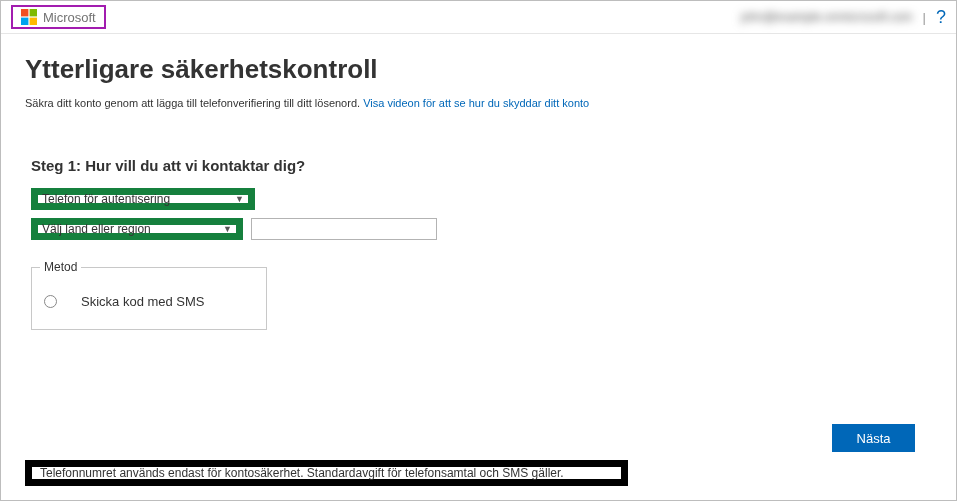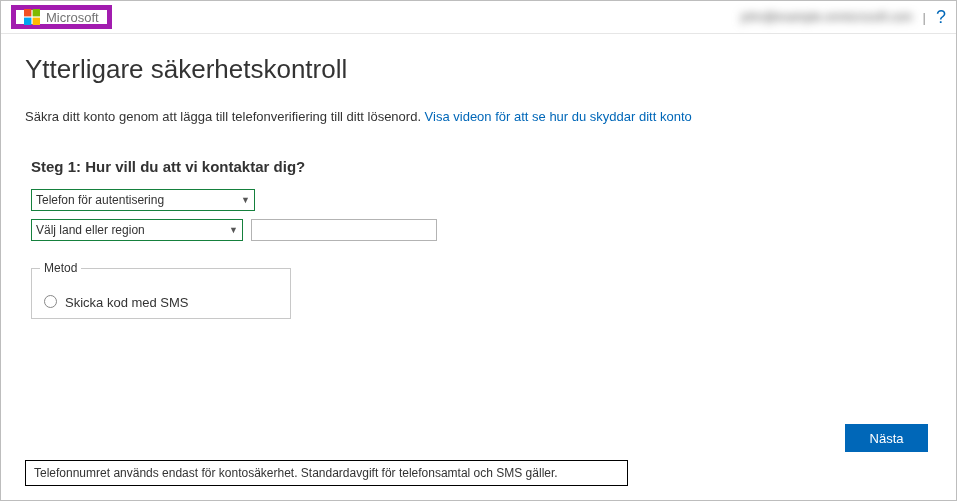--- a/index.html
+++ b/index.html
@@ -1,43 +1,43 @@
 <!DOCTYPE html>
 <html><head>
   <meta charset="utf-8">
   <style>
     *{box-sizing:border-box;margin:0;padding:0}
     body{font-family:"Segoe UI",Tahoma,sans-serif;font-size:13px;color:#333;width:957px;height:501px;background:#fff;position:relative;overflow:hidden}
     .window{width:957px;height:501px;border:1px solid #bdbdbd;position:relative}
     .topbar{height:33px;border-bottom:1px solid #e6e6e6;display:flex;align-items:center;padding:0 10px;justify-content:space-between}
-    .top-left{display:flex;align-items:center;border:5px solid #a21caf;height:24px;padding:2px 8px;gap:6px}
+    .top-left{display:flex;align-items:center;border:2px solid #a21caf;height:24px;padding:2px 8px;gap:6px}
     .mslogo{display:inline-block;width:16px;height:16px}
     .msname{font-size:13px;color:#737373}
     .top-right{display:flex;align-items:center;gap:10px;color:#777}
     .blurEmail{filter:blur(4px);color:#555;font-size:12px}
     .divider{color:#999}
     .help{font-size:18px;color:#0067b8;cursor:pointer}
     .content{padding:20px 24px 14px 24px}
-    h1{font-weight:400;font-size:26px;color:#333;margin-bottom:24px}
-    .desc{font-size:13px;color:#333;margin-bottom:34px}
+    h1{font-weight:700;font-size:26px;color:#333;margin-bottom:12px}
+    .desc{font-size:11px;color:#333;margin-bottom:48px}
     .desc a{color:#0067b8;text-decoration:none}
     .step{font-weight:700;font-size:15px;color:#333;margin-bottom:14px;margin-left:6px}
     .row{display:flex;align-items:center;gap:8px;margin-bottom:8px;margin-left:6px}
-    .select{height:22px;border:1px solid #15803d;background:#fff;font-size:12px;color:#333;padding:0 4px;display:flex;align-items:center;justify-content:space-between;cursor:pointer}
+    .select{height:22px;border:7px solid #15803d;background:#fff;font-size:12px;color:#333;padding:0 4px;display:flex;align-items:center;justify-content:space-between;cursor:pointer}
     .s1{width:224px}
     .s2{width:212px}
     .caret{font-size:9px;color:#555}
     .txt{width:186px;height:22px;border:1px solid #b3b3b3;background:#fff;padding:2px 4px;font-size:12px}
-    .fieldset{border:1px solid #c8c8c8;width:260px;padding:14px 8px 2px 8px;margin-top:20px;margin-left:6px}
+    .fieldset{border:1px solid #c8c8c8;width:236px;padding:14px 8px 14px 8px;margin-top:20px;margin-left:6px}
     .legend{font-size:12px;color:#333;padding:0 4px}
-    .radioRow{display:flex;align-items:flex-start;gap:8px;margin:6px 4px}
+    .radioRow{display:flex;align-items:center;gap:24px;margin:6px 4px}
     .radio{width:13px;height:13px;border-radius:50%;border:1px solid #888;display:inline-flex;align-items:center;justify-content:center;cursor:pointer}
     .radio.sel::after{content:"";width:7px;height:7px;border-radius:50%;background:#555}
-    .btnNext{position:absolute;right:28px;bottom:48px;width:83px;height:28px;background:#0067b8;color:#fff;border:none;font-size:13px;cursor:pointer}
-    .note{position:absolute;left:24px;bottom:14px;width:603px;height:26px;border:1px solid #000000;display:flex;align-items:center;padding:0 8px;font-size:12px;color:#333}
+    .btnNext{position:absolute;right:41px;bottom:48px;width:83px;height:28px;background:#0067b8;color:#fff;border:none;font-size:13px;cursor:pointer}
+    .note{position:absolute;left:24px;bottom:14px;width:603px;height:26px;border:7px solid #000000;display:flex;align-items:center;padding:0 8px;font-size:12px;color:#333}
     svg{display:block}
   </style>
 </head>
 <body>
 
 <div class="window">
   <div class="topbar">
     <div class="top-left">
       <span class="mslogo">
         <svg width="16" height="16" viewBox="0 0 16 16">

